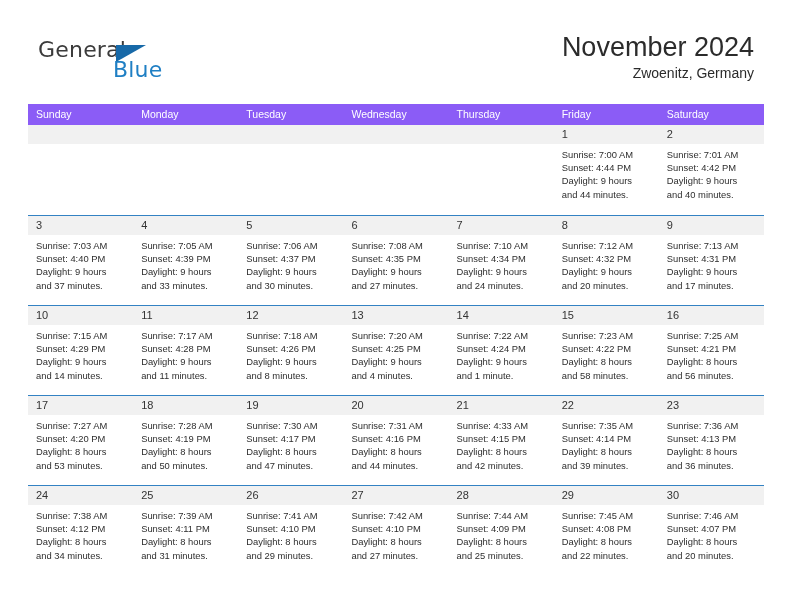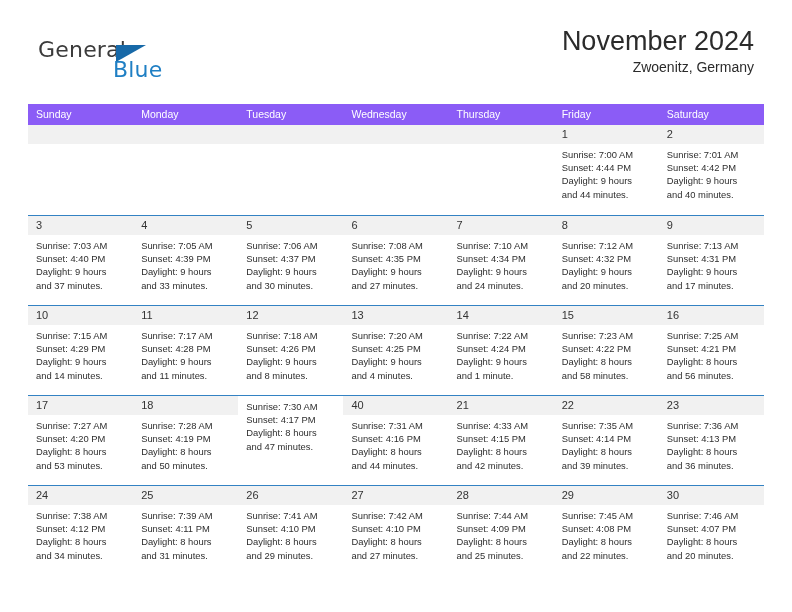--- a/index.html
+++ b/index.html
@@ -59,21 +59,21 @@
     left: 78px;
     top: 8px;
     width: 0;
     height: 0;
     border-left: 30px solid #1769a8;
     border-bottom: 17px solid transparent;
   }
   .title-block {
     position: absolute;
     right: 38px;
-    top: 24px;
+    top: 30px;
     text-align: right;
   }
   .month-title {
     font-size: 27px;
     font-weight: 400;
     color: #2b2b2b;
     line-height: 34px;
     white-space: nowrap;
   }
   .location {
@@ -428,30 +428,33 @@
               <span class="day-num">18</span>
             </div>
             <div class="day-lines">
               <div class="day-line">Sunrise: 7:28 AM</div>
               <div class="day-line">Sunset: 4:19 PM</div>
               <div class="day-line">Daylight: 8 hours</div>
               <div class="day-line">and 50 minutes.</div>
             </div>
           </div>
           <div class="day-cell">
+            <div class="day-num-strip">
+              <span class="day-num">19</span>
+            </div>
             <div class="day-lines">
               <div class="day-line">Sunrise: 7:30 AM</div>
               <div class="day-line">Sunset: 4:17 PM</div>
               <div class="day-line">Daylight: 8 hours</div>
               <div class="day-line">and 47 minutes.</div>
             </div>
           </div>
           <div class="day-cell">
             <div class="day-num-strip">
-              <span class="day-num">40</span>
+              <span class="day-num">20</span>
             </div>
             <div class="day-lines">
               <div class="day-line">Sunrise: 7:31 AM</div>
               <div class="day-line">Sunset: 4:16 PM</div>
               <div class="day-line">Daylight: 8 hours</div>
               <div class="day-line">and 44 minutes.</div>
             </div>
           </div>
           <div class="day-cell">
             <div class="day-num-strip">

